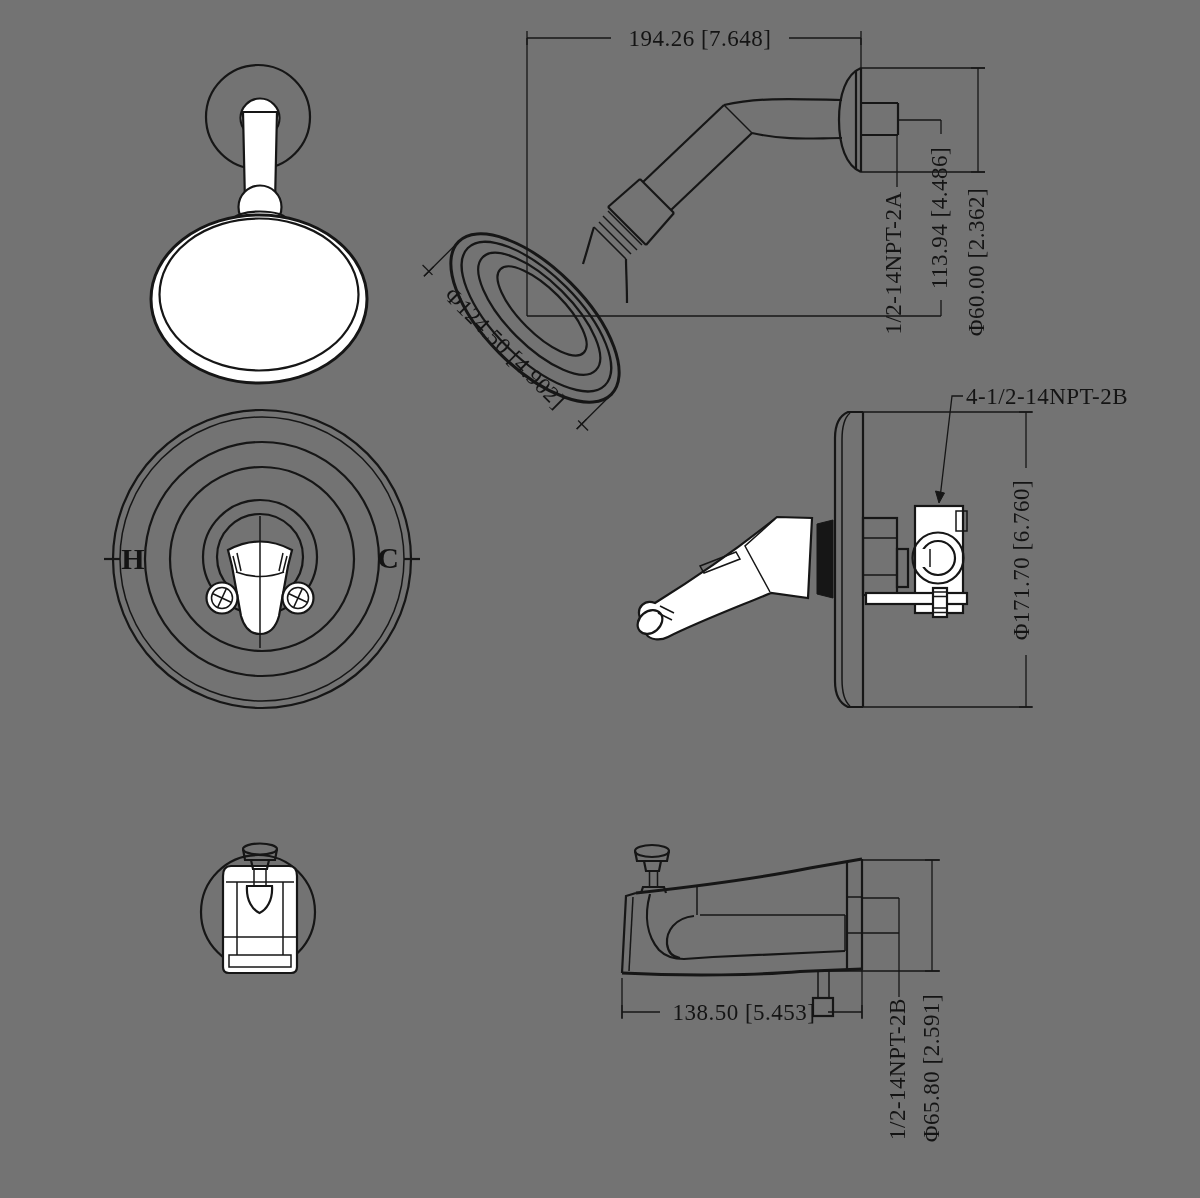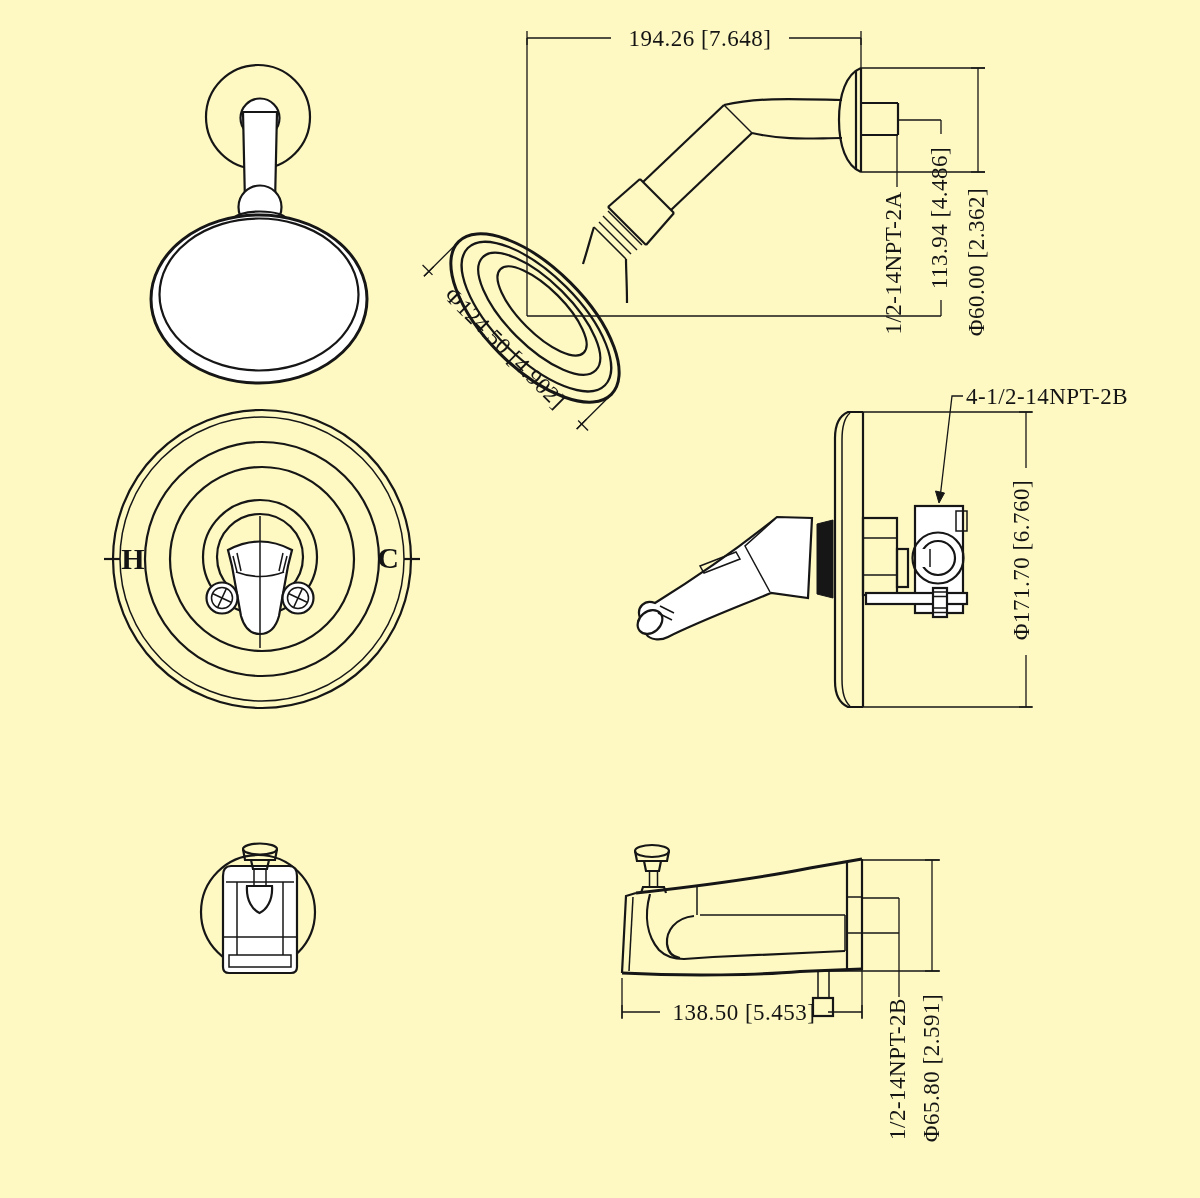--- a/index.html
+++ b/index.html
@@ -1,16 +1,16 @@
 <!DOCTYPE html>
 <html><head>
 <meta charset="utf-8">
 <style>
   html,body{margin:0;padding:0;background:#ffffff;}
-  .canvas{position:relative;width:1200px;height:1198px;background:#fef9c3;overflow:hidden;}
+  .canvas{position:relative;width:1200px;height:1198px;background:#737373;overflow:hidden;}
   svg{display:block;width:1200px;height:1198px;}
   .ln{fill:none;stroke:#161616;stroke-width:2.2;stroke-linecap:butt;stroke-linejoin:miter;}
   .bold{stroke-width:3;}
   .thin{stroke-width:1.5;}
   .dim{stroke-width:1.3;}
   .wfill{fill:#ffffff;}
   .dark{fill:#161616;stroke:#161616;}
   text{font-family:"Liberation Serif","DejaVu Serif",serif;font-size:23px;fill:#141414;letter-spacing:.5px;}
   text.hc{font-size:30px;font-weight:bold;letter-spacing:0;}
 </style>

